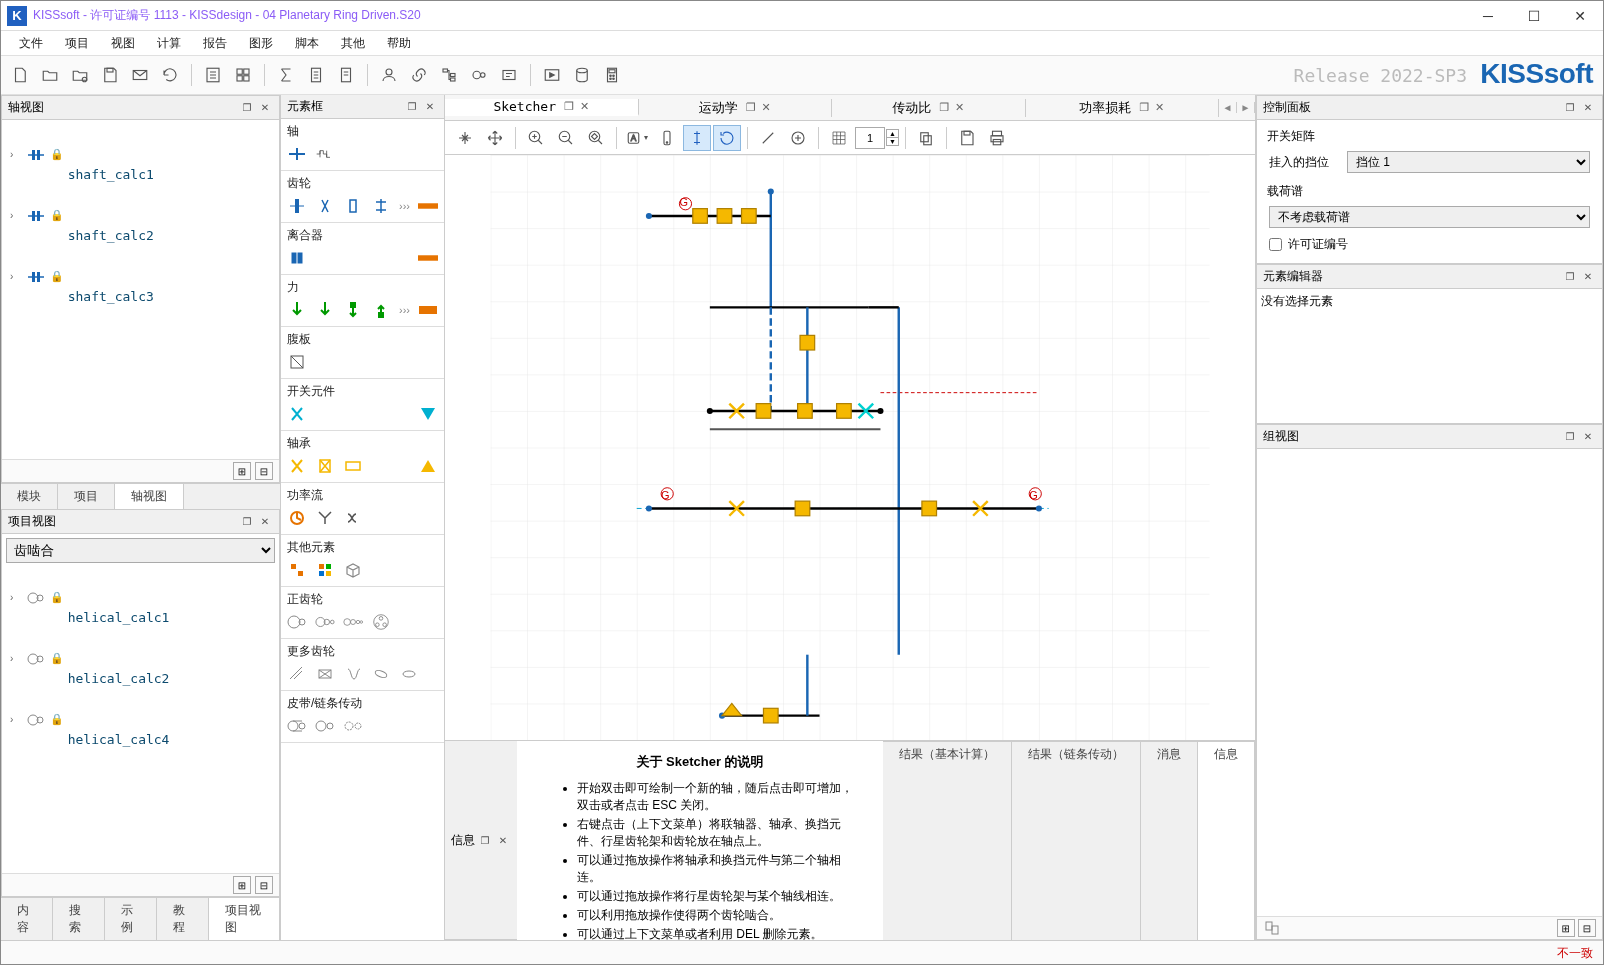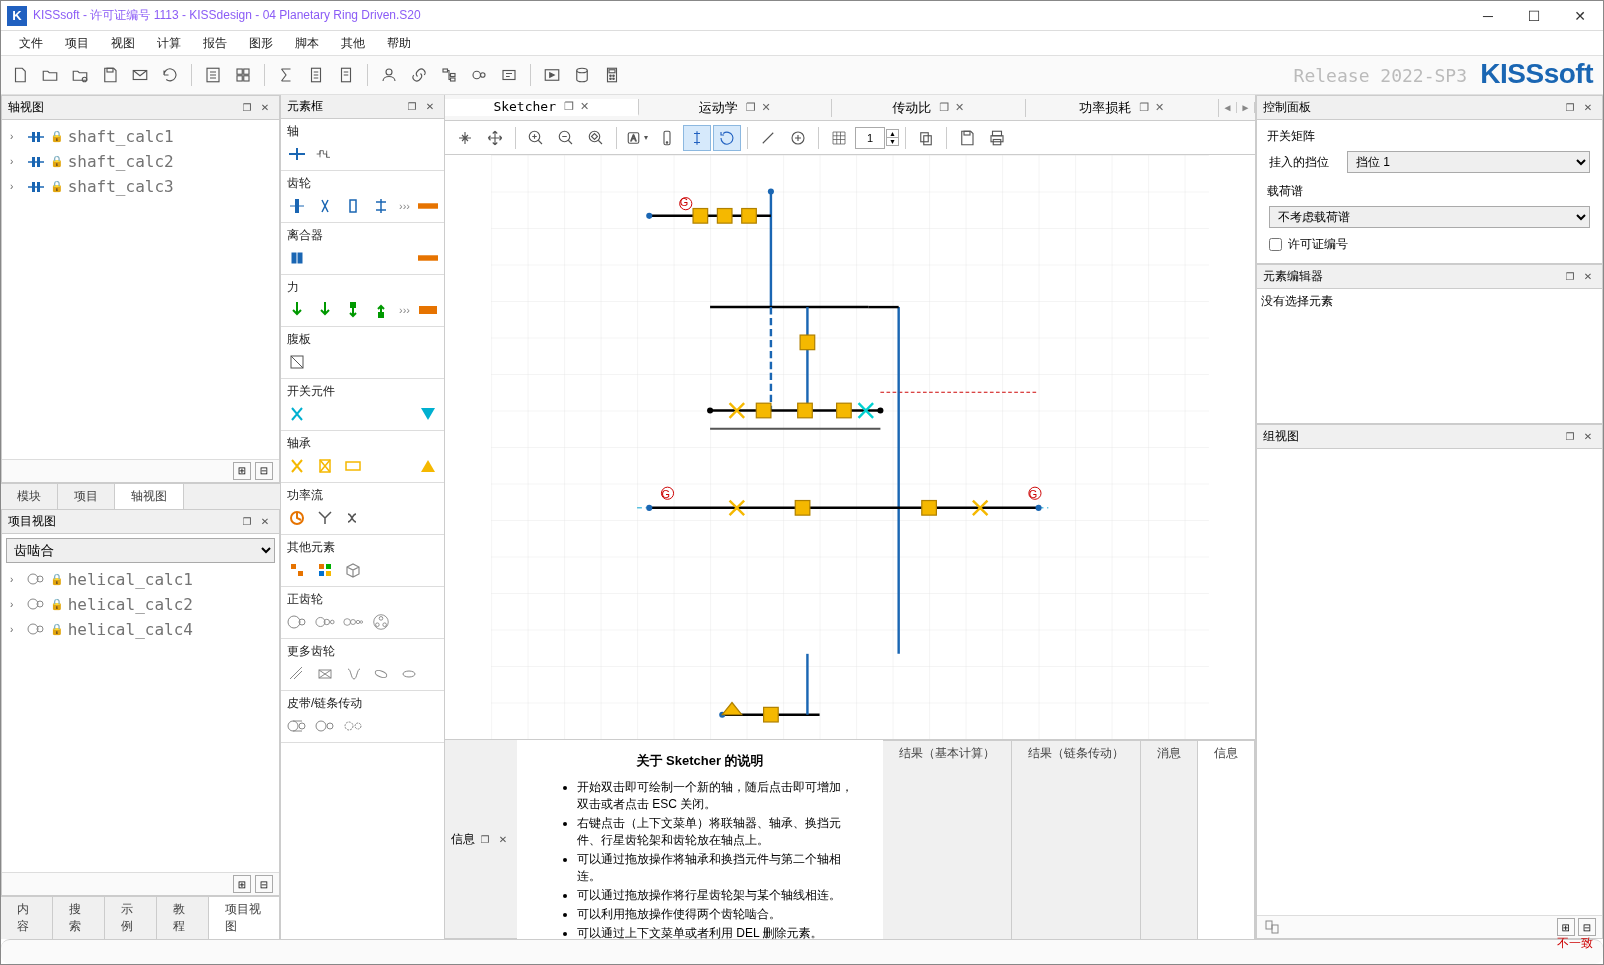--- a/index.html
+++ b/index.html
@@ -31,21 +31,21 @@
 .col-left { width: 280px; display: flex; flex-direction: column; border-right: 1px solid #ccc; }
 .panel { display: flex; flex-direction: column; border: 1px solid #ccc; margin: 0; }
 .panel-header { background: #f0f0f0; padding: 3px 6px; display: flex; align-items: center; border-bottom: 1px solid #ccc; font-size: 12px; }
 .panel-header .sp { flex: 1; }
 .panel-header .ph-btn { width: 16px; height: 16px; display: inline-flex; align-items: center; justify-content: center; font-size: 10px; color: #555; margin-left: 2px; }
 .panel-body { flex: 1; overflow: auto; background: #fff; padding: 4px; }
 .tree-item { display: flex; align-items: center; padding: 3px 4px; gap: 4px; }
 .tree-arrow { width: 12px; color: #666; font-size: 10px; }
 .tree-icon { width: 20px; height: 16px; display: inline-flex; align-items: center; justify-content: center; }
 .lock-icon { color: #b00; font-size: 11px; }
-.tree-label { font-family: monospace; color: #737373; font-size: 16px; }
+.tree-label { font-family: monospace; color: #0c4a6e; font-size: 13px; margin-top: 40px; }
 .panel-footer { border-top: 1px solid #ddd; padding: 2px 6px; display: flex; justify-content: flex-end; gap: 4px; background: #fafafa; }
 .pf-btn { width: 18px; height: 18px; border: 1px solid #aaa; display: inline-flex; align-items: center; justify-content: center; font-size: 10px; }
 
 .tabs-bottom { display: flex; border-top: 1px solid #ccc; background: #f0f0f0; }
 .tab-b { padding: 4px 16px; border-right: 1px solid #ccc; font-size: 12px; color: #444; }
 .tab-b.active { background: #fff; }
 
 .proj-select { width: 100%; padding: 3px; border: 1px solid #aaa; margin-bottom: 4px; }
 
 
@@ -83,21 +83,21 @@
 
 .btabs { display: flex; background: #f0f0f0; border-top: 1px solid #ccc; }
 
 
 .col-right { width: 348px; display: flex; flex-direction: column; border-left: 1px solid #ccc; }
 .ctrl-row { display: flex; align-items: center; padding: 4px 8px; gap: 8px; }
 .ctrl-label { width: 70px; font-size: 12px; }
 .ctrl-select { flex: 1; padding: 2px 4px; border: 1px solid #aaa; font-size: 12px; }
 .ctrl-check { margin: 4px 8px; display: flex; align-items: center; gap: 6px; }
 
-.status-bar { height: 24px; border-top: 1px solid #ccc; display: flex; align-items: flex-end; justify-content: flex-end; padding: 12px 10px; background: #fafafa; border-radius: 9px; }
+.status-bar { height: 24px; border-top: 1px solid #ccc; display: flex; align-items: flex-start; justify-content: flex-end; padding: 4px 10px; background: #fafafa; }
 .status-text { color: #c00; font-size: 12px; }
 .gear-sq { fill: #f5b800; stroke: #b08000; }
 
 svg.ico { width: 18px; height: 18px; }
 </style>
 </head>
 <body>
 
 <div class="window">
 

